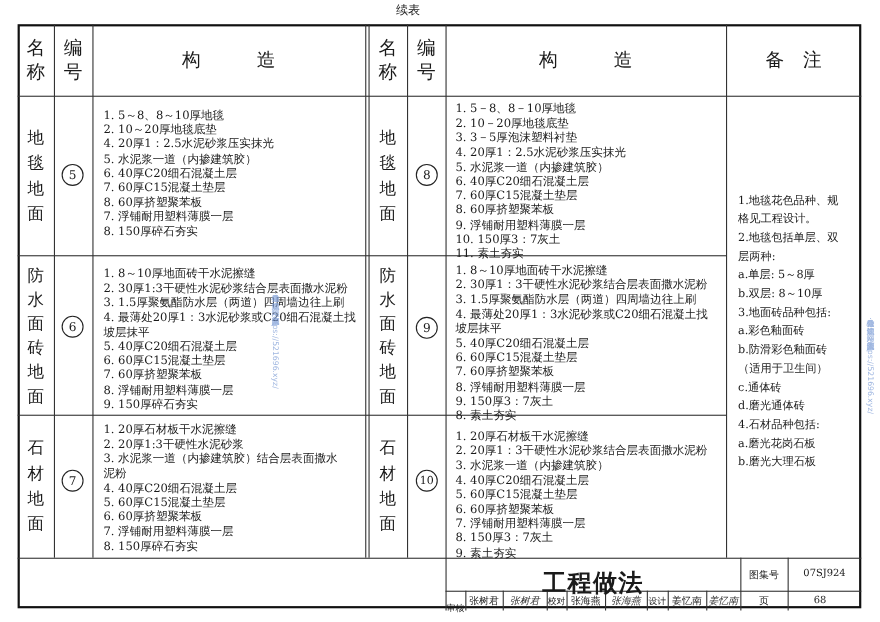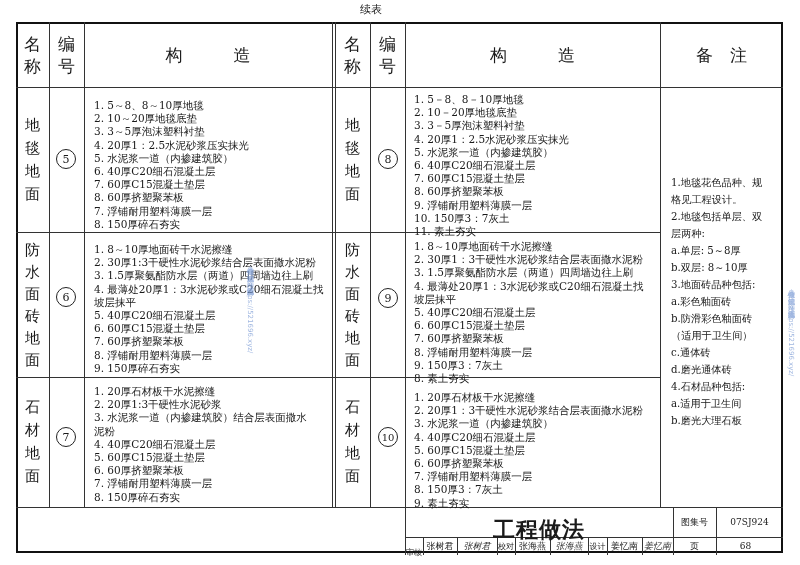--- a/index.html
+++ b/index.html
@@ -70,21 +70,20 @@
 <div class="name-v" style="left:16px;top:87px;width:33px;height:145px;">
   <span>地</span>
   <span>毯</span>
   <span>地</span>
   <span>面</span>
 </div>
 <div class="num-circle" style="left:56px;top:149px;">5</div>
 <ul class="items" style="left:90px;top:95px;">
   <li>1.  5～8、8～10厚地毯</li>
   <li>2.  10～20厚地毯底垫</li>
-  <li>3.  3～5厚泡沫塑料衬垫</li>
   <li>4.  20厚1：2.5水泥砂浆压实抹光</li>
   <li>5.  水泥浆一道（内掺建筑胶）</li>
   <li>6.  40厚C20细石混凝土层</li>
   <li>7.  60厚C15混凝土垫层</li>
   <li>8.  60厚挤塑聚苯板</li>
   <li>7.  浮铺耐用塑料薄膜一层</li>
   <li>8.  150厚碎石夯实</li>
 </ul>
 
 <div class="name-v" style="left:16px;top:232px;width:33px;height:145px;line-height:22px;">
@@ -198,21 +197,21 @@
   <li>   层两种:</li>
   <li>   a.单层: 5～8厚</li>
   <li>   b.双层: 8～10厚</li>
   <li>3.地面砖品种包括:</li>
   <li>   a.彩色釉面砖</li>
   <li>   b.防滑彩色釉面砖</li>
   <li>   （适用于卫生间）</li>
   <li>   c.通体砖</li>
   <li>   d.磨光通体砖</li>
   <li>4.石材品种包括:</li>
-  <li>   a.适用于卫生间</li>
+  <li>   a.磨光花岗石板</li>
   <li>   b.磨光大理石板</li>
 </ul>
 
 <div class="hl" style="left:405px;top:537px;width:378px;"></div>
 <div class="vl" style="left:673px;top:507px;height:48px;"></div>
 <div class="vl" style="left:716px;top:507px;height:48px;"></div>
 <div class="vl" style="left:423px;top:537px;height:18px;"></div>
 <div class="vl" style="left:457px;top:537px;height:18px;"></div>
 <div class="vl" style="left:497px;top:537px;height:18px;"></div>
 <div class="vl" style="left:515px;top:537px;height:18px;"></div>

